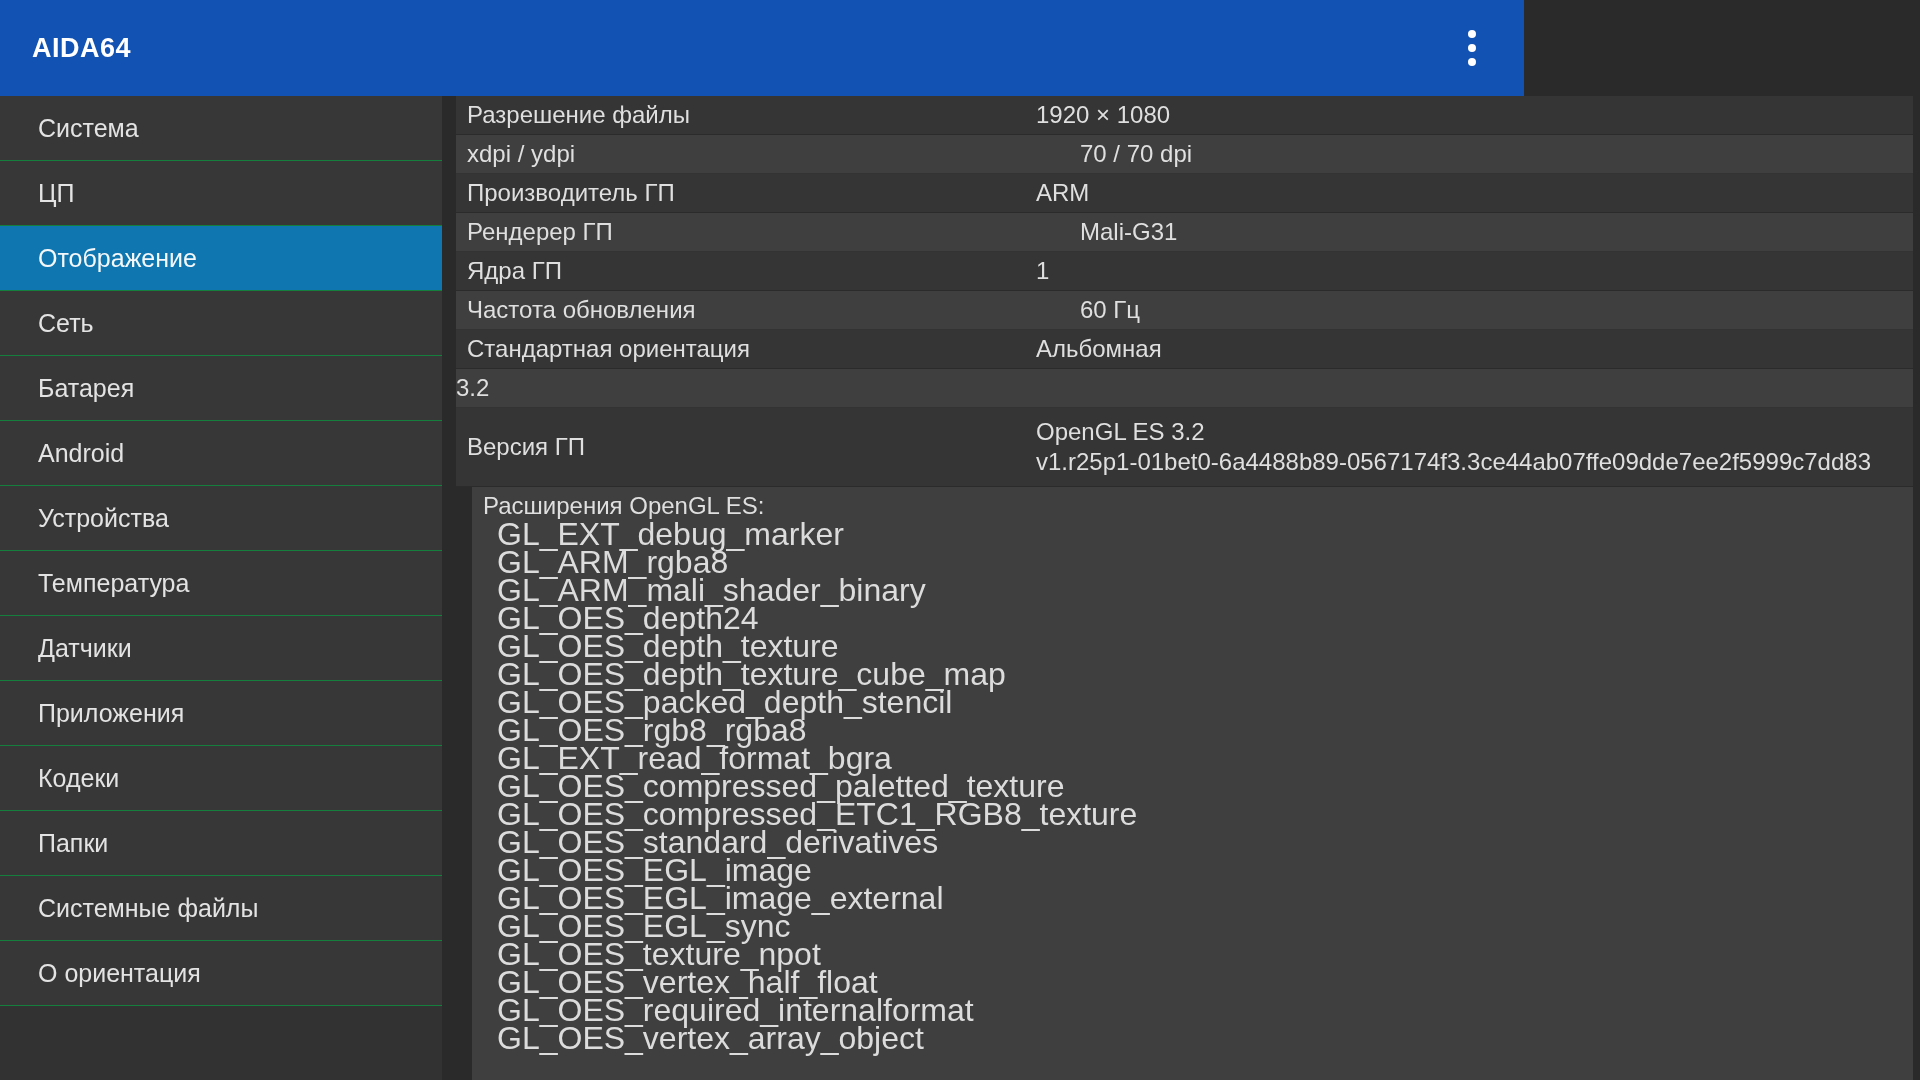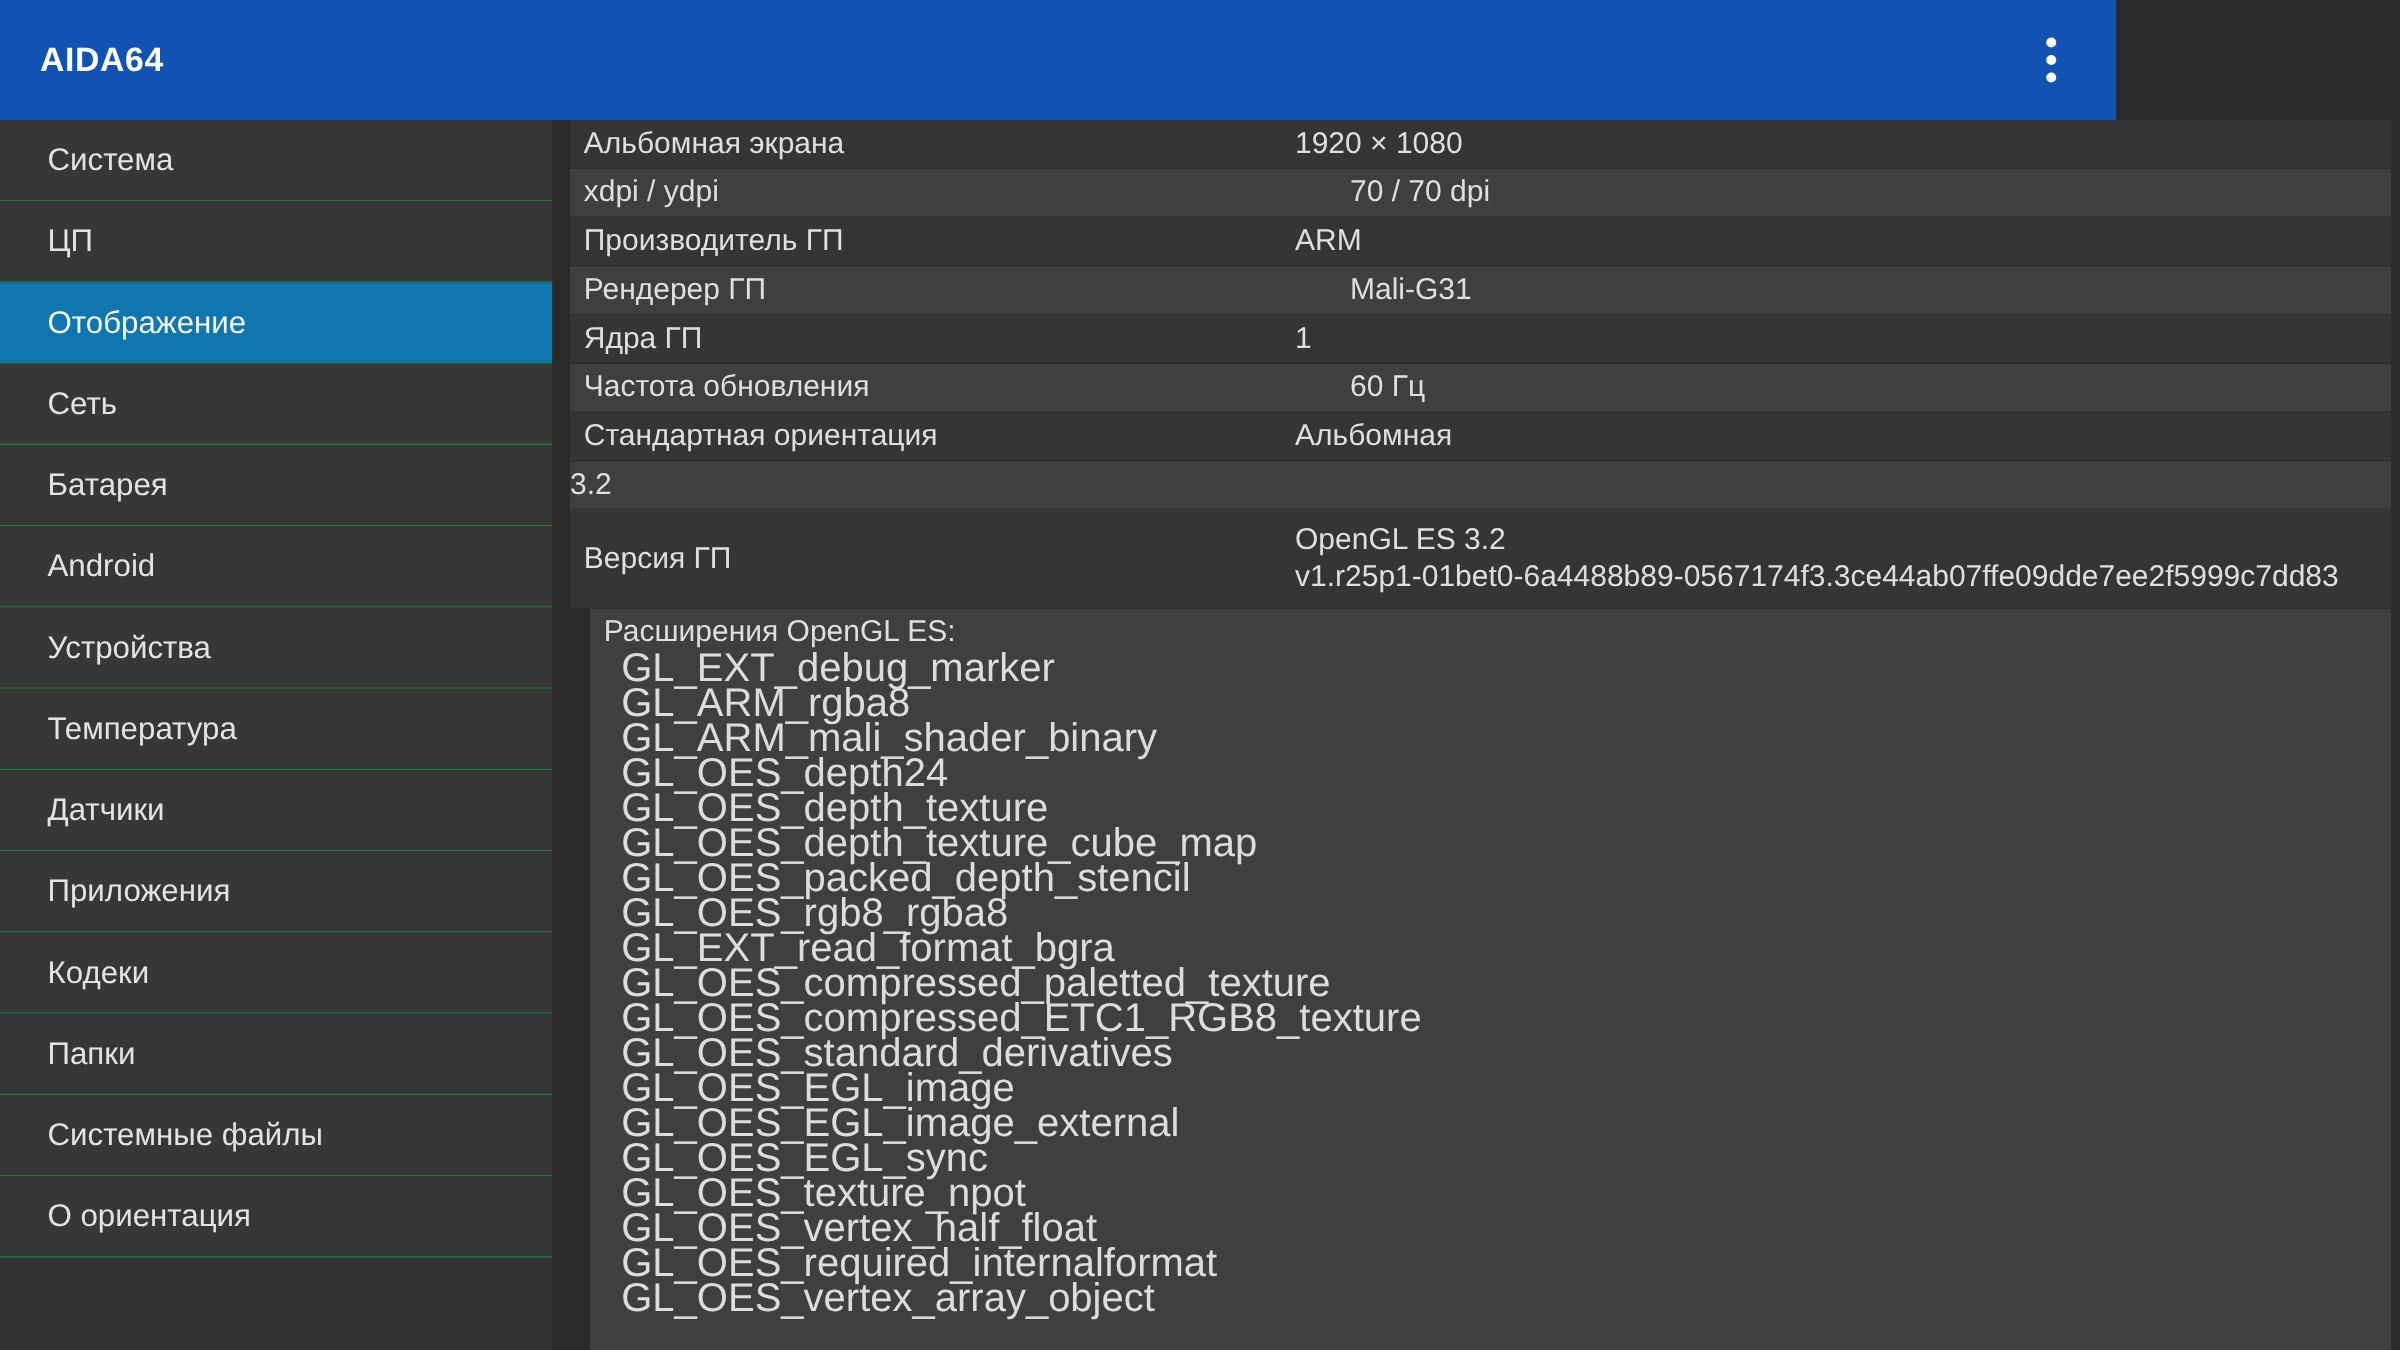--- a/index.html
+++ b/index.html
@@ -6,21 +6,21 @@
   html, body { width: 1920px; height: 1080px; overflow: hidden; }
   body {
     background: var(--gutter, #2a2a2a);
     font-family: "Liberation Sans", sans-serif;
     color: var(--text, #e0e0e0);
     position: relative;
   }
 
   
   .topbar {
-    position: absolute; left: 0; top: 0; width: 1693px; height: 96px;
+    position: absolute; left: 0; top: 0; width: 1524px; height: 96px;
     background: var(--topbar_bg, #1252b2);
     display: flex; align-items: center;
   }
   .topbar-title {
     color: var(--topbar_text, #ffffff);
     font-size: 27px; font-weight: bold; letter-spacing: 0.5px;
     padding-left: 32px;
   }
   .menu-btn {
     position: absolute; right: 28px; top: 24px; width: 48px; height: 48px;
@@ -125,21 +125,21 @@
     <div class="side-item">
       <span>Системные файлы</span>
     </div>
     <div class="side-item">
       <span>О ориентация</span>
     </div>
   </nav>
 
 <main class="content">
   <div style="display:contents"><div class="kv-row dark">
-        <div class="kv-label">Альбомная экрана</div>
+        <div class="kv-label">Разрешение файлы</div>
         <div class="kv-value">1920 × 1080</div>
       </div><div class="kv-row light">
         <div class="kv-label">xdpi / ydpi</div>
         <div class="kv-value">70 / 70 dpi</div>
       </div><div class="kv-row dark">
         <div class="kv-label">Производитель ГП</div>
         <div class="kv-value">ARM</div>
       </div><div class="kv-row light">
         <div class="kv-label">Рендерер ГП</div>
         <div class="kv-value">Mali-G31</div>

